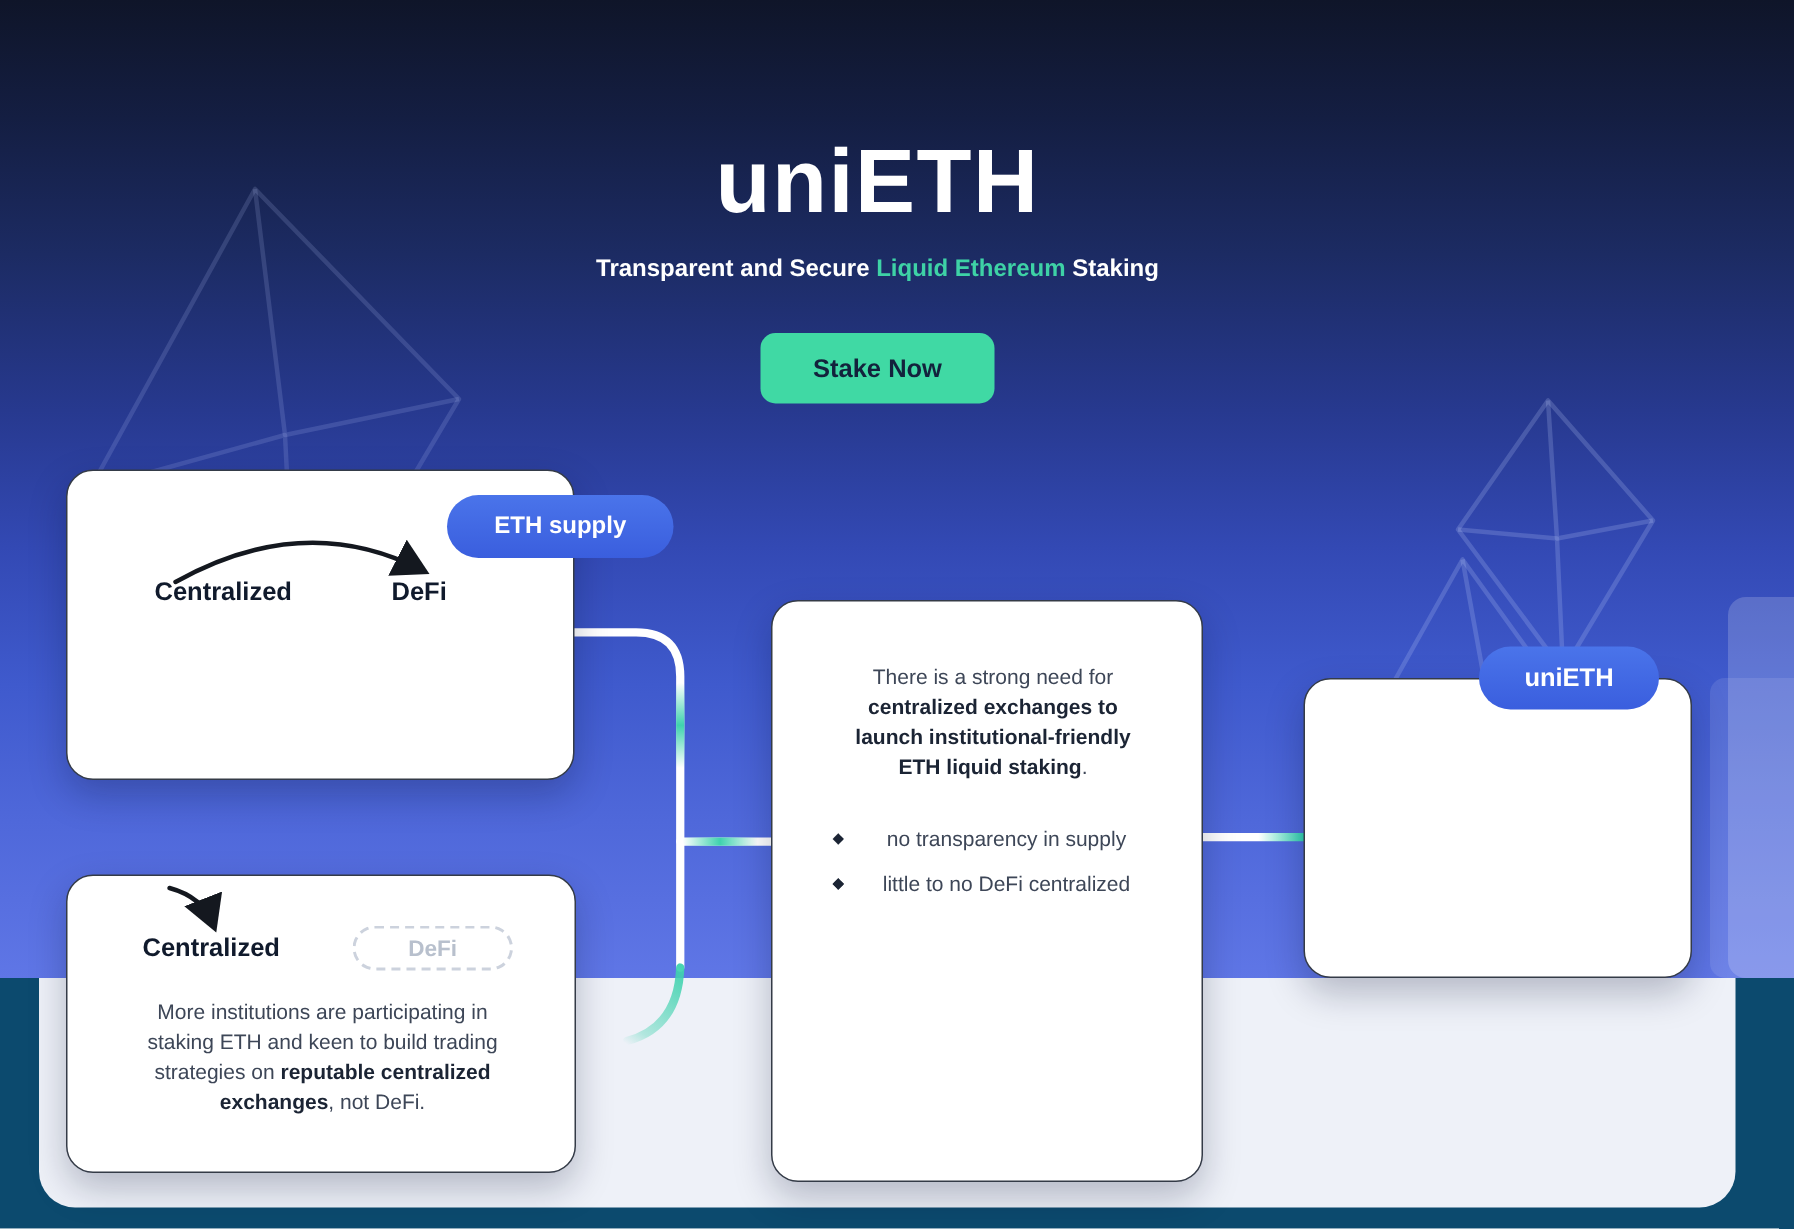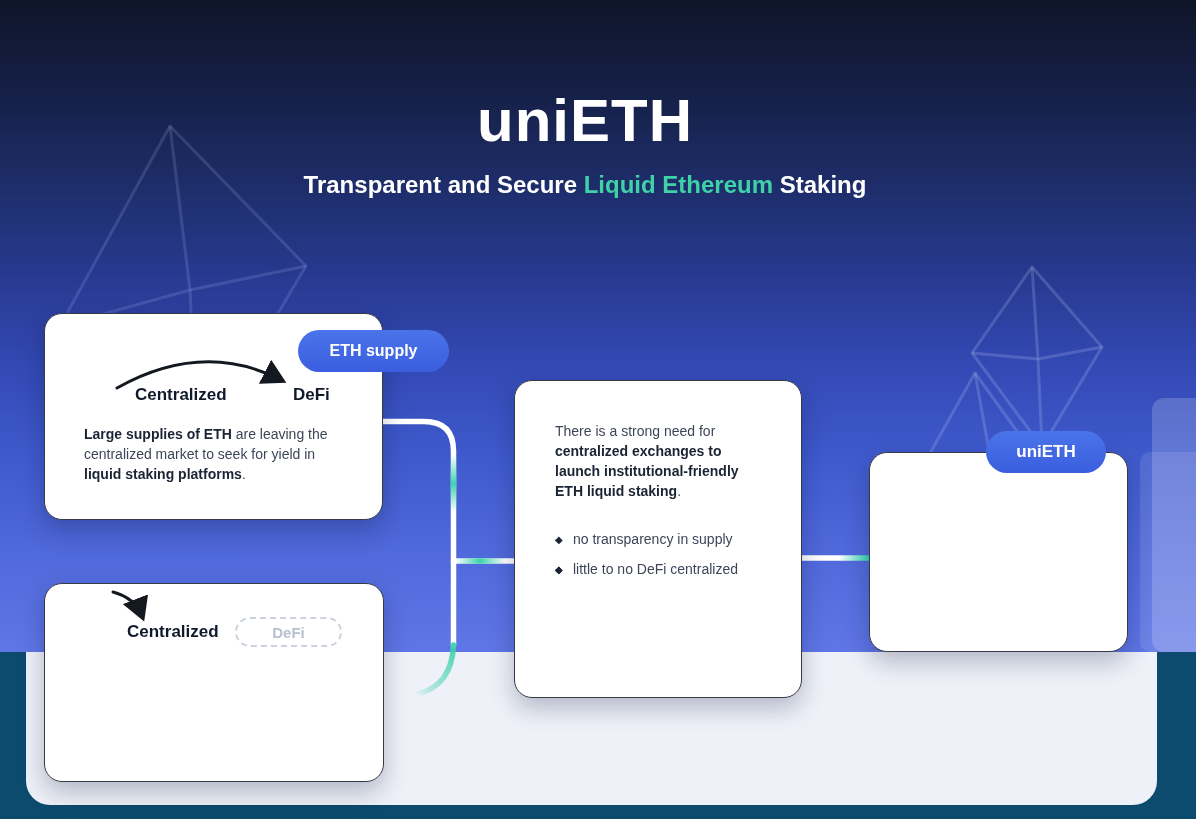--- a/index.html
+++ b/index.html
@@ -22,50 +22,50 @@
             background:rgba(255,255,255,0.18); border-radius:12px 0 0 12px; }
   .glass2 { position:absolute; left:1140px; top:452px; width:100px; height:200px;
             background:rgba(255,255,255,0.10); border-radius:10px 0 0 10px; }
 
   
   .connectors { position:absolute; left:0; top:0; z-index:2; pointer-events:none; }
 
   
   .hero { position:absolute; left:0; top:0; width:1170px; text-align:center; z-index:3; }
   .hero-title { margin-top:86px; font-size:60px; font-weight:800; color:#ffffff; letter-spacing:1px; }
-  .hero-sub { margin-top:16px; font-size:24px; font-weight:700; color:#ffffff; }
+  .hero-sub { margin-top:16px; font-size:16px; font-weight:700; color:#ffffff; }
   .hero-sub .hl { color:#3ed2a6; }
   .cta {
     position:absolute; left:507px; top:222px; width:156px; height:47px; z-index:3;
     background:#40d9a4; color:#13223c; border:none; border-radius:10px;
     font-family:"Liberation Sans", sans-serif; font-size:17px; font-weight:700; cursor:pointer;
   }
 
   
   .card { position:absolute; background:#ffffff; border:1.5px solid #343b47; border-radius:18px;
-          z-index:3; box-shadow:0 10px 24px rgba(8,16,48,0.25); }
+          z-index:3; box-shadow:0 10px 24px rgba(8,16,48,0.25);text-align:center; }
   .card1 { left:44px; top:313px; width:339px; height:207px; }
   .card2 { left:44px; top:583px; width:340px; height:199px; }
-  .cardm { left:514px; top:380px; width:288px; height:318px; }
+  .cardm { left:514px; top:400px; width:288px; height:388px; }
   .cardr { left:869px; top:452px; width:259px; height:200px; }
 
   .pill {
     position:absolute; display:flex; align-items:center; justify-content:center;
     background:linear-gradient(180deg,#4a74ea,#3a5ede); color:#ffffff;
     font-weight:700; font-size:16px; border-radius:22px;
   }
   .pill-eth { left:253px; top:16px; width:151px; height:42px; }
   .pill-uni { left:116px; top:-22px; width:120px; height:42px; font-size:17px; }
   .inst-outline {
     position:absolute; left:78px; top:538px; width:274px; height:59px; z-index:4;
     border:2.5px solid #11151f; border-radius:29px;
   }
   .pill-inst { left:5px; top:4.5px; width:258px; height:44px; }
 
-  .flow-label { position:absolute; font-size:17px; font-weight:700; color:#101a2c;margin-left:32px; }
+  .flow-label { position:absolute; font-size:17px; font-weight:700; color:#101a2c; }
   .defi-dashed {
     position:absolute; display:flex; align-items:center; justify-content:center;
     border:2px dashed #ccd2dd; border-radius:16px; color:#b8c0cd; font-weight:700; font-size:15px;
   }
   .body-text { position:absolute; font-size:14px; line-height:20px; color:#3d4657; }
   .body-text b { color:#1b2434; }
   .bullets { list-style:none; margin-top:12px; }
   .bullets li { position:relative; padding-left:18px; margin-top:10px; }
   .bullets .dia { position:absolute; left:0; top:1px; font-size:10px; color:#1b2434; }
   .arrow-svg { position:absolute; overflow:visible; }
@@ -127,47 +127,48 @@
     <path d="M453.5 561 L514 561" fill="none" stroke="#ffffff" stroke-width="5.5" stroke-linecap="round"></path>
     <path d="M458 561 L505 561" fill="none" stroke="url(#tealH1)" stroke-width="5.5" stroke-linecap="round"></path>
     <path d="M802 558 L869 558" fill="none" stroke="url(#whiteTeal)" stroke-width="5.5" stroke-linecap="round"></path>
     <path d="M453.5 645 Q 452 685 418 694" fill="none" stroke="url(#tealHook)" stroke-width="5.5" stroke-linecap="round"></path>
   </svg>
 
   <div class="hero">
     <div class="hero-title">uniETH</div>
     <div class="hero-sub"><span>Transparent and Secure </span><span class="hl">Liquid Ethereum</span><span> Staking</span></div>
   </div>
+  <button class="cta">Stake Now</button>
 
   <div class="card card1">
     <div class="pill pill-eth">ETH supply</div>
     <svg class="arrow-svg" style="left:60px; top:32px;" width="190" height="50" viewBox="0 0 190 50">
       <defs>
         <marker id="ah1" markerWidth="9" markerHeight="9" refX="6" refY="4.5" orient="auto">
           <path d="M0,0 L8,4.5 L0,9 Z" fill="#14181f"></path>
         </marker>
       </defs>
       <path d="M12 42 Q 98 -6 176 34" fill="none" stroke="#14181f" stroke-width="3" stroke-linecap="round" marker-end="url(#ah1)"></path>
     </svg>
     <div class="flow-label" style="left:58px; top:71px;">Centralized</div>
     <div class="flow-label" style="left:216px; top:71px;">DeFi</div>
-    <p class="body-text" style="left:39px; top:110px; width:262px;"><b>Large supplies of ETH</b><span> are leaving the centralized market to seek for yield in </span><b>liquid staking platforms</b><span>.</span></p>
   </div>
 
   <div class="card card2">
     <svg class="arrow-svg" style="left:62px; top:6px;" width="50" height="38" viewBox="0 0 50 38">
       <defs>
         <marker id="ah2" markerWidth="9" markerHeight="9" refX="6" refY="4.5" orient="auto">
           <path d="M0,0 L8,4.5 L0,9 Z" fill="#14181f"></path>
         </marker>
       </defs>
       <path d="M6 2 Q 28 8 35 26" fill="none" stroke="#14181f" stroke-width="3" stroke-linecap="round" marker-end="url(#ah2)"></path>
     </svg>
     <div class="flow-label" style="left:50px; top:38px;">Centralized</div>
     <div class="defi-dashed" style="left:190px; top:33px; width:107px; height:30px;">DeFi</div>
+    <p class="body-text" style="left:39px; top:80px; width:262px;"><span>More institutions are participating in staking ETH and keen to build trading strategies on </span><b>reputable centralized exchanges</b><span>, not DeFi.</span></p>
   </div>
 
   <div class="card cardm">
     <p class="body-text" style="left:40px; top:40px; width:214px;"><span>There is a strong need for </span><b>centralized exchanges to launch institutional-friendly ETH liquid staking</b><span>.</span></p>
     <div class="body-text" style="left:40px; top:136px; width:214px;">
       <ul class="bullets">
         <li><span class="dia">◆</span><span>no transparency in supply</span></li>
         <li><span class="dia">◆</span></li>
         <li><span class="dia">◆</span><span>little to no DeFi centralized</span></li>
       </ul>

